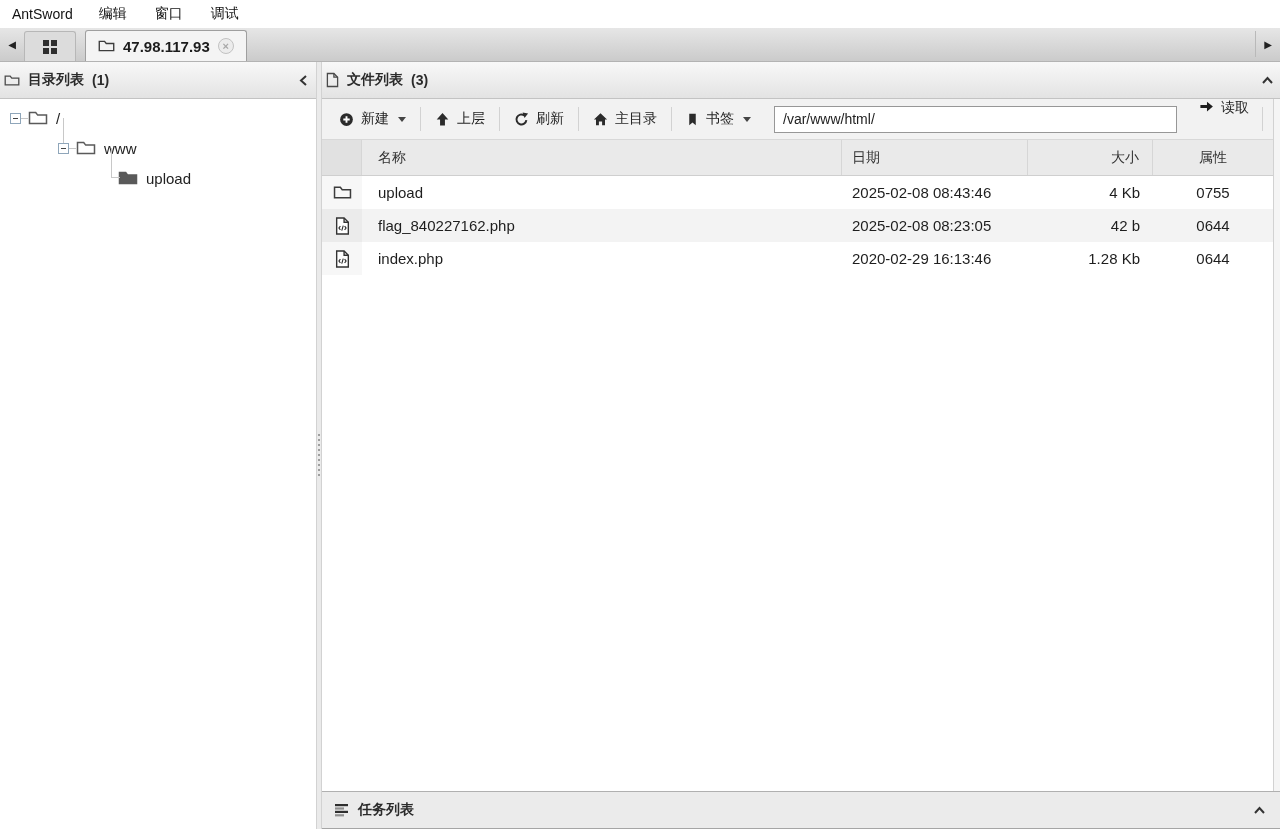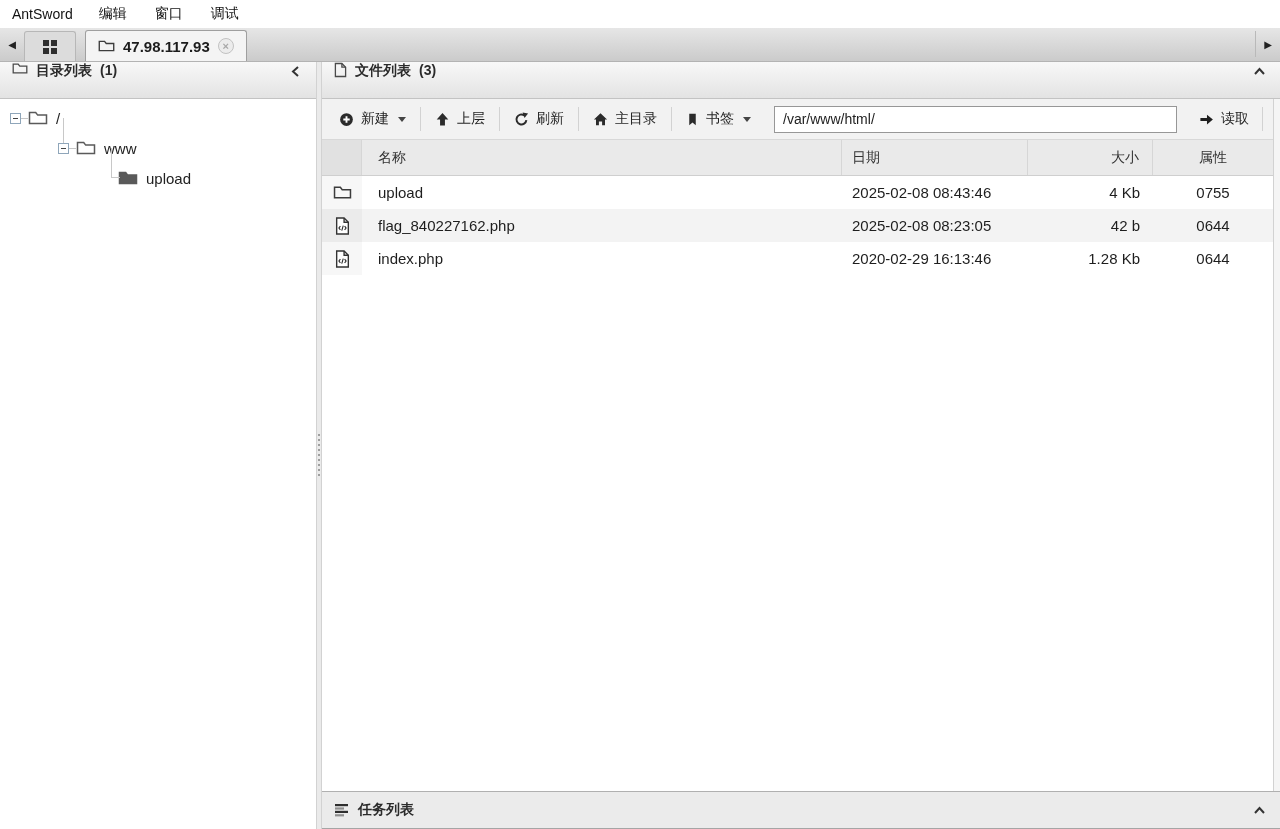--- a/index.html
+++ b/index.html
@@ -29,22 +29,22 @@
   
   .main { display:flex; height:767px; }
   .left-panel { width:316px; display:flex; flex-direction:column; background:#fff; }
   .splitter { width:6px; background:#eaeaea; border-left:1px solid #d2d2d2; border-right:1px solid #d2d2d2;
               position:relative; cursor:col-resize; }
   .splitter .grip { position:absolute; left:1px; top:372px; width:2px; height:44px;
                     background:repeating-linear-gradient(#9e9e9e 0 2px, transparent 2px 5px); }
   .right-panel { flex:1; display:flex; flex-direction:column; background:#fff; position:relative; }
 
   .panel-header { height:37px; flex:none; background:linear-gradient(#f8f8f8,#e3e3e3);
-                  border-bottom:1px solid #c3c3c3; display:flex; align-items:flex-start;
-                  padding:0 12px; gap:8px; font-size:14px; font-weight:bold; color:#2b2b2b; }
+                  border-bottom:1px solid #c3c3c3; display:flex; align-items:center;
+                  padding:0 4px; gap:8px; font-size:14px; font-weight:bold; color:#2b2b2b; }
   .panel-header .spacer { flex:1; }
   .hdr-chevron { display:flex; align-items:center; justify-content:center; width:18px; height:18px; }
 
   
   .tree { flex:1; padding-top:4px; overflow:hidden; }
   .tree-row { height:30px; display:flex; align-items:center; font-size:15px; color:#222; position:relative; }
   .indent { flex:none; height:1px; }
   .lvl0 { width:10px; } .lvl1 { width:34px; } .lvl2 { width:58px; } .lvl3 { width:82px; } .lvl4u { width:118px; }
   .expander { flex:none; width:11px; height:11px; border:1px solid #8fa6ba; background:#fff; position:relative; z-index:2; }
   .expander::after { content:""; position:absolute; left:2px; right:2px; top:4px; height:1px; background:#444; }
@@ -58,21 +58,21 @@
 
   
   .toolbar { height:41px; flex:none; background:#f2f2f2; border-bottom:1px solid #d8d8d8;
              display:flex; align-items:center; padding:0 14px 0 6px; }
   .tbtn { display:flex; align-items:center; gap:7px; padding:0 11px; height:100%; font-size:14px; color:#1f1f1f; cursor:pointer; }
   .caret { width:0; height:0; border-left:4px solid transparent; border-right:4px solid transparent;
            border-top:5px solid #444; margin-left:2px; }
   .tsep { width:1px; height:24px; background:#d2d2d2; margin:0 3px; }
   .path-input { flex:1; height:27px; border:1px solid #979797; background:#fff; margin:0 12px;
                 padding:0 8px; font-size:14px; color:#222; font-family:"Liberation Sans",sans-serif; }
-  .read-btn { display:flex; align-items:center; gap:7px; padding:0 10px; height:100%; font-size:14px; color:#1f1f1f; cursor:pointer; }
+  .read-btn { display:flex; align-items:flex-start; gap:7px; padding:0 10px; height:100%; font-size:14px; color:#1f1f1f; cursor:pointer; }
 
   
   .thead { height:36px; flex:none; display:flex; align-items:stretch; background:#eaeaea;
            border-bottom:1px solid #cfcfcf; font-size:14px; color:#333; padding-right:7px; }
   .thead > div { display:flex; align-items:center; border-right:1px solid #d6d6d6; }
   .thead > div:last-child { border-right:none; }
   .c-icon { width:40px; flex:none; justify-content:center; display:flex; align-items:center; }
   .thead .c-icon { background:rgba(0,0,0,0.035); }
   .c-name { flex:1; padding-left:16px; }
   .c-date { width:186px; flex:none; padding-left:10px; }

